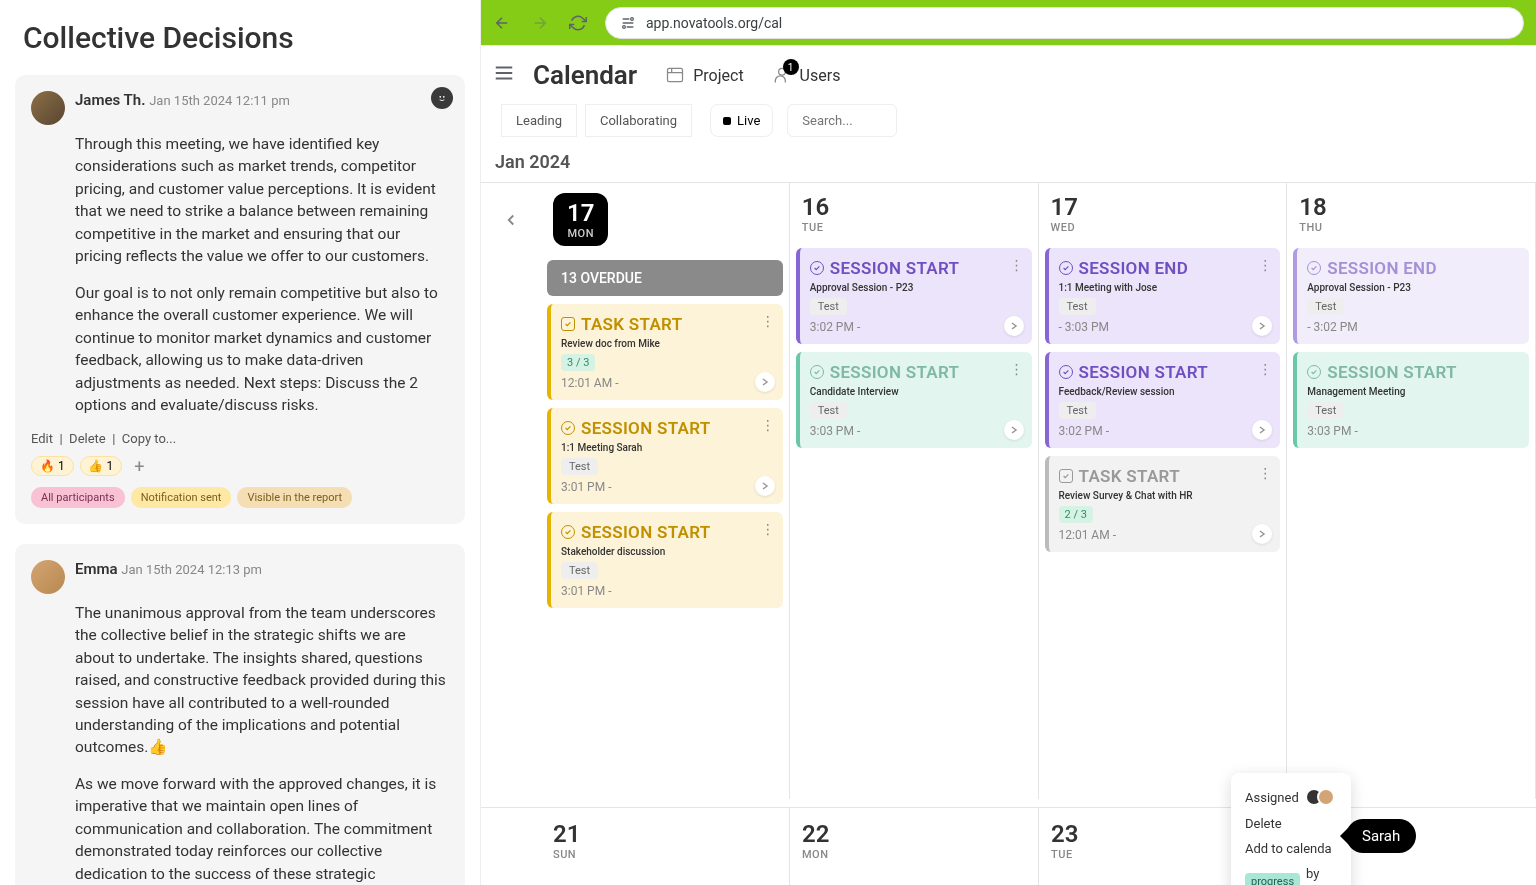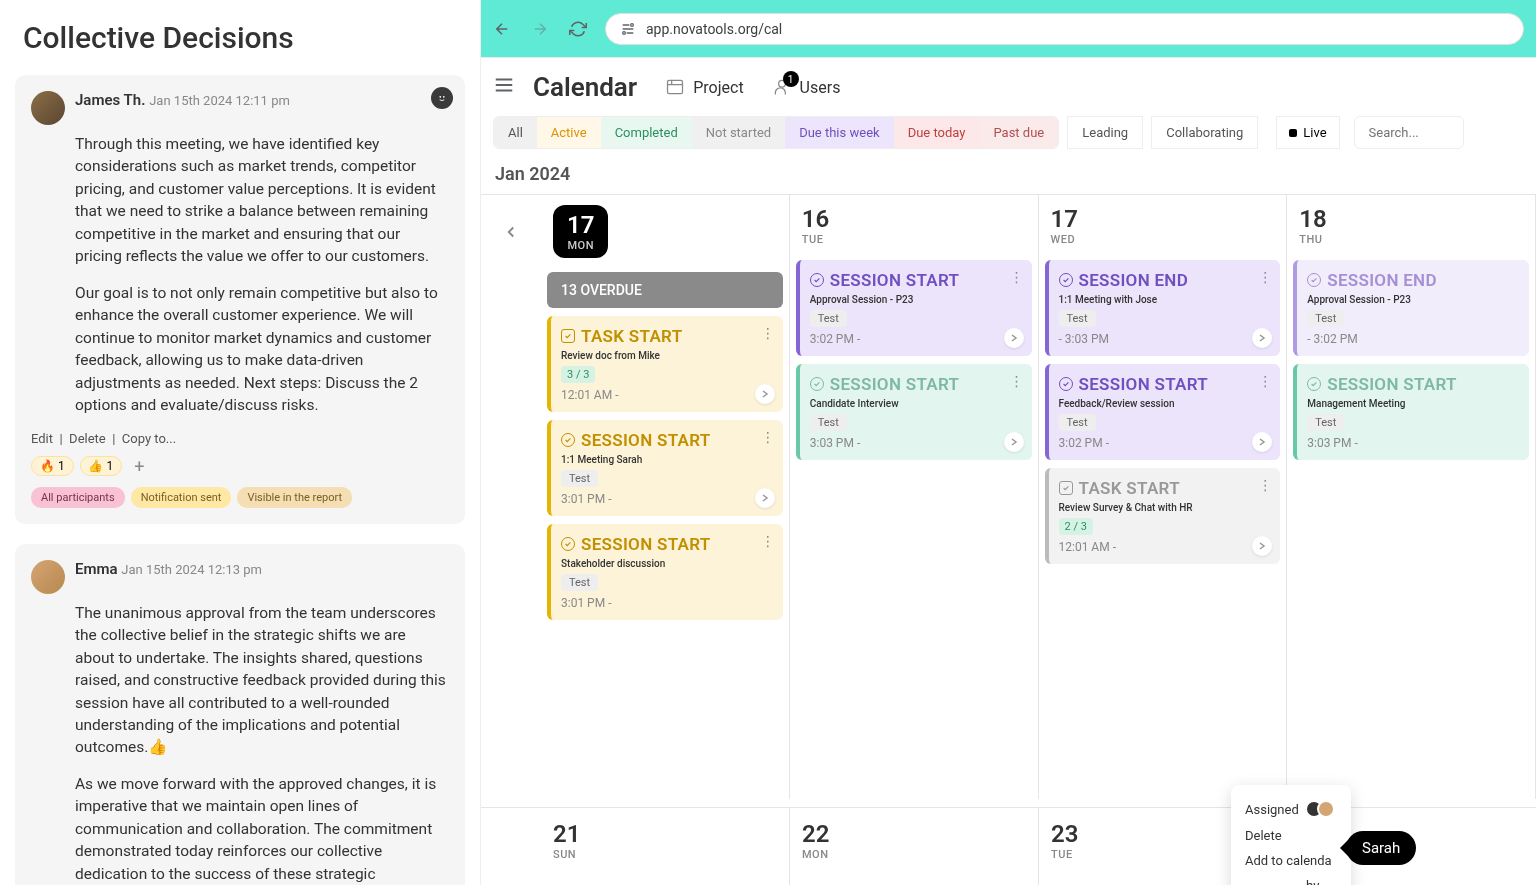--- a/index.html
+++ b/index.html
@@ -26,21 +26,21 @@
 .react-pill.fire{background:#fff3d6;border-color:#ffe0a0}
 .react-pill.thumb{background:#fff3d6;border-color:#ffe0a0}
 .react-add{font-size:18px;color:#888;cursor:pointer;padding:0 6px}
 .tags{display:flex;gap:6px;flex-wrap:wrap}
 .tag{font-size:11px;padding:4px 10px;border-radius:10px}
 .tag-pink{background:#f9c2d4;color:#7a3050}
 .tag-yellow{background:#ffe8a3;color:#7a6020}
 .tag-tan{background:#f5deb3;color:#7a6020}
 
 .right-panel{flex:1;background:#fff;border-left:1px solid #eee;display:flex;flex-direction:column}
-.browser-bar{height:58px;background:#5eead4;display:flex;align-items:center;padding:0 12px;gap:18px;border-bottom:1px solid #e8eaed}
+.browser-bar{height:46px;background:#84cc16;display:flex;align-items:center;padding:0 12px;gap:18px;border-bottom:1px solid #e8eaed}
 .nav-icons{display:flex;gap:20px;align-items:center}
 .nav-icon{width:18px;height:18px;color:#5f6368;cursor:pointer}
 .url-bar{flex:1;background:#fff;border-radius:20px;height:32px;display:flex;align-items:center;padding:0 14px;gap:10px;font-size:14px;color:#3c4043;border:1px solid #e0e0e0}
 .url-icon{width:16px;height:16px;color:#5f6368}
 .url-text{flex:1}
 
 .cal-header{display:flex;align-items:center;gap:18px;padding:14px 12px}
 .menu-btn svg{width:22px;height:22px;color:#5f6368}
 .cal-title{font-size:26px;font-weight:600;color:#333}
 .header-item{display:flex;align-items:center;gap:8px;font-size:16px;color:#333;margin-left:10px;position:relative}
@@ -51,21 +51,21 @@
 .filter-group{display:flex;border-radius:6px;overflow:hidden;border:1px solid #eee}
 .filter-tab{padding:8px 14px;font-size:13px;cursor:pointer;background:#f7f7f7;color:#555}
 .ft-all{background:#f0f0f0}
 .ft-active{background:#fff8e8;color:#e09000}
 .ft-completed{background:#e8f7f0;color:#2a9060}
 .ft-notstarted{background:#f0f0f0;color:#888}
 .ft-duewk{background:#ede5fb;color:#7050c0}
 .ft-duetoday{background:#fce8e8;color:#c04040}
 .ft-pastdue{background:#fbeaea;color:#b05050}
 .ft-leading,.ft-collab{background:#fff;color:#555;border:1px solid #eee;border-radius:0;margin-left:8px;padding:8px 14px;font-size:13px}
-.live-btn{background:#fff;border:1px solid #eee;border-radius:0;padding:8px 12px;font-size:13px;display:flex;align-items:center;gap:6px;margin-left:18px}
+.live-btn{background:#fff;border:1px solid #eee;border-radius:8px;padding:8px 12px;font-size:13px;display:flex;align-items:center;gap:6px;margin-left:18px}
 .live-dot{width:8px;height:8px;background:#000;border-radius:2px}
 .search-box{margin-left:14px;padding:8px 14px;border:1px solid #eee;border-radius:6px;font-size:13px;color:#aaa;width:110px}
 
 .month-label{font-size:18px;font-weight:600;color:#555;padding:0 14px 10px}
 .cal-grid{flex:1;display:flex;position:relative;border-top:1px solid #e5e5e5}
 .prev-arrow{width:60px;display:flex;align-items:flex-start;justify-content:center;padding-top:28px}
 .prev-arrow svg{width:18px;height:18px;color:#888}
 .day-col{flex:1;border-right:1px solid #e5e5e5;padding:10px 6px;min-width:0}
 .day-col:last-child{border-right:none}
 .day-head{margin-bottom:14px;padding-left:6px}
@@ -209,29 +209,20 @@
       <span class="badge-dot">1</span>
       <svg viewBox="0 0 24 24" fill="none" stroke="currentColor" stroke-width="1.5">
           <circle cx="12" cy="8" r="4"></circle>
           <path d="M4 21v-2a6 6 0 0112 0v2"></path>
         </svg>
       <span>Users</span>
     </div>
   </div>
 
   <div class="filter-row">
-    <div class="filter-group">
-      <div class="filter-tab ft-all">All</div>
-      <div class="filter-tab ft-active">Active</div>
-      <div class="filter-tab ft-completed">Completed</div>
-      <div class="filter-tab ft-notstarted">Not started</div>
-      <div class="filter-tab ft-duewk">Due this week</div>
-      <div class="filter-tab ft-duetoday">Due today</div>
-      <div class="filter-tab ft-pastdue">Past due</div>
-    </div>
     <div class="ft-leading">Leading</div>
     <div class="ft-collab">Collaborating</div>
     <div class="live-btn">
         <span class="live-dot"></span>
         <span>Live</span>
       </div>
     <input class="search-box" placeholder="Search..." style="">
   </div>
 
   <div class="month-label">Jan 2024</div>

